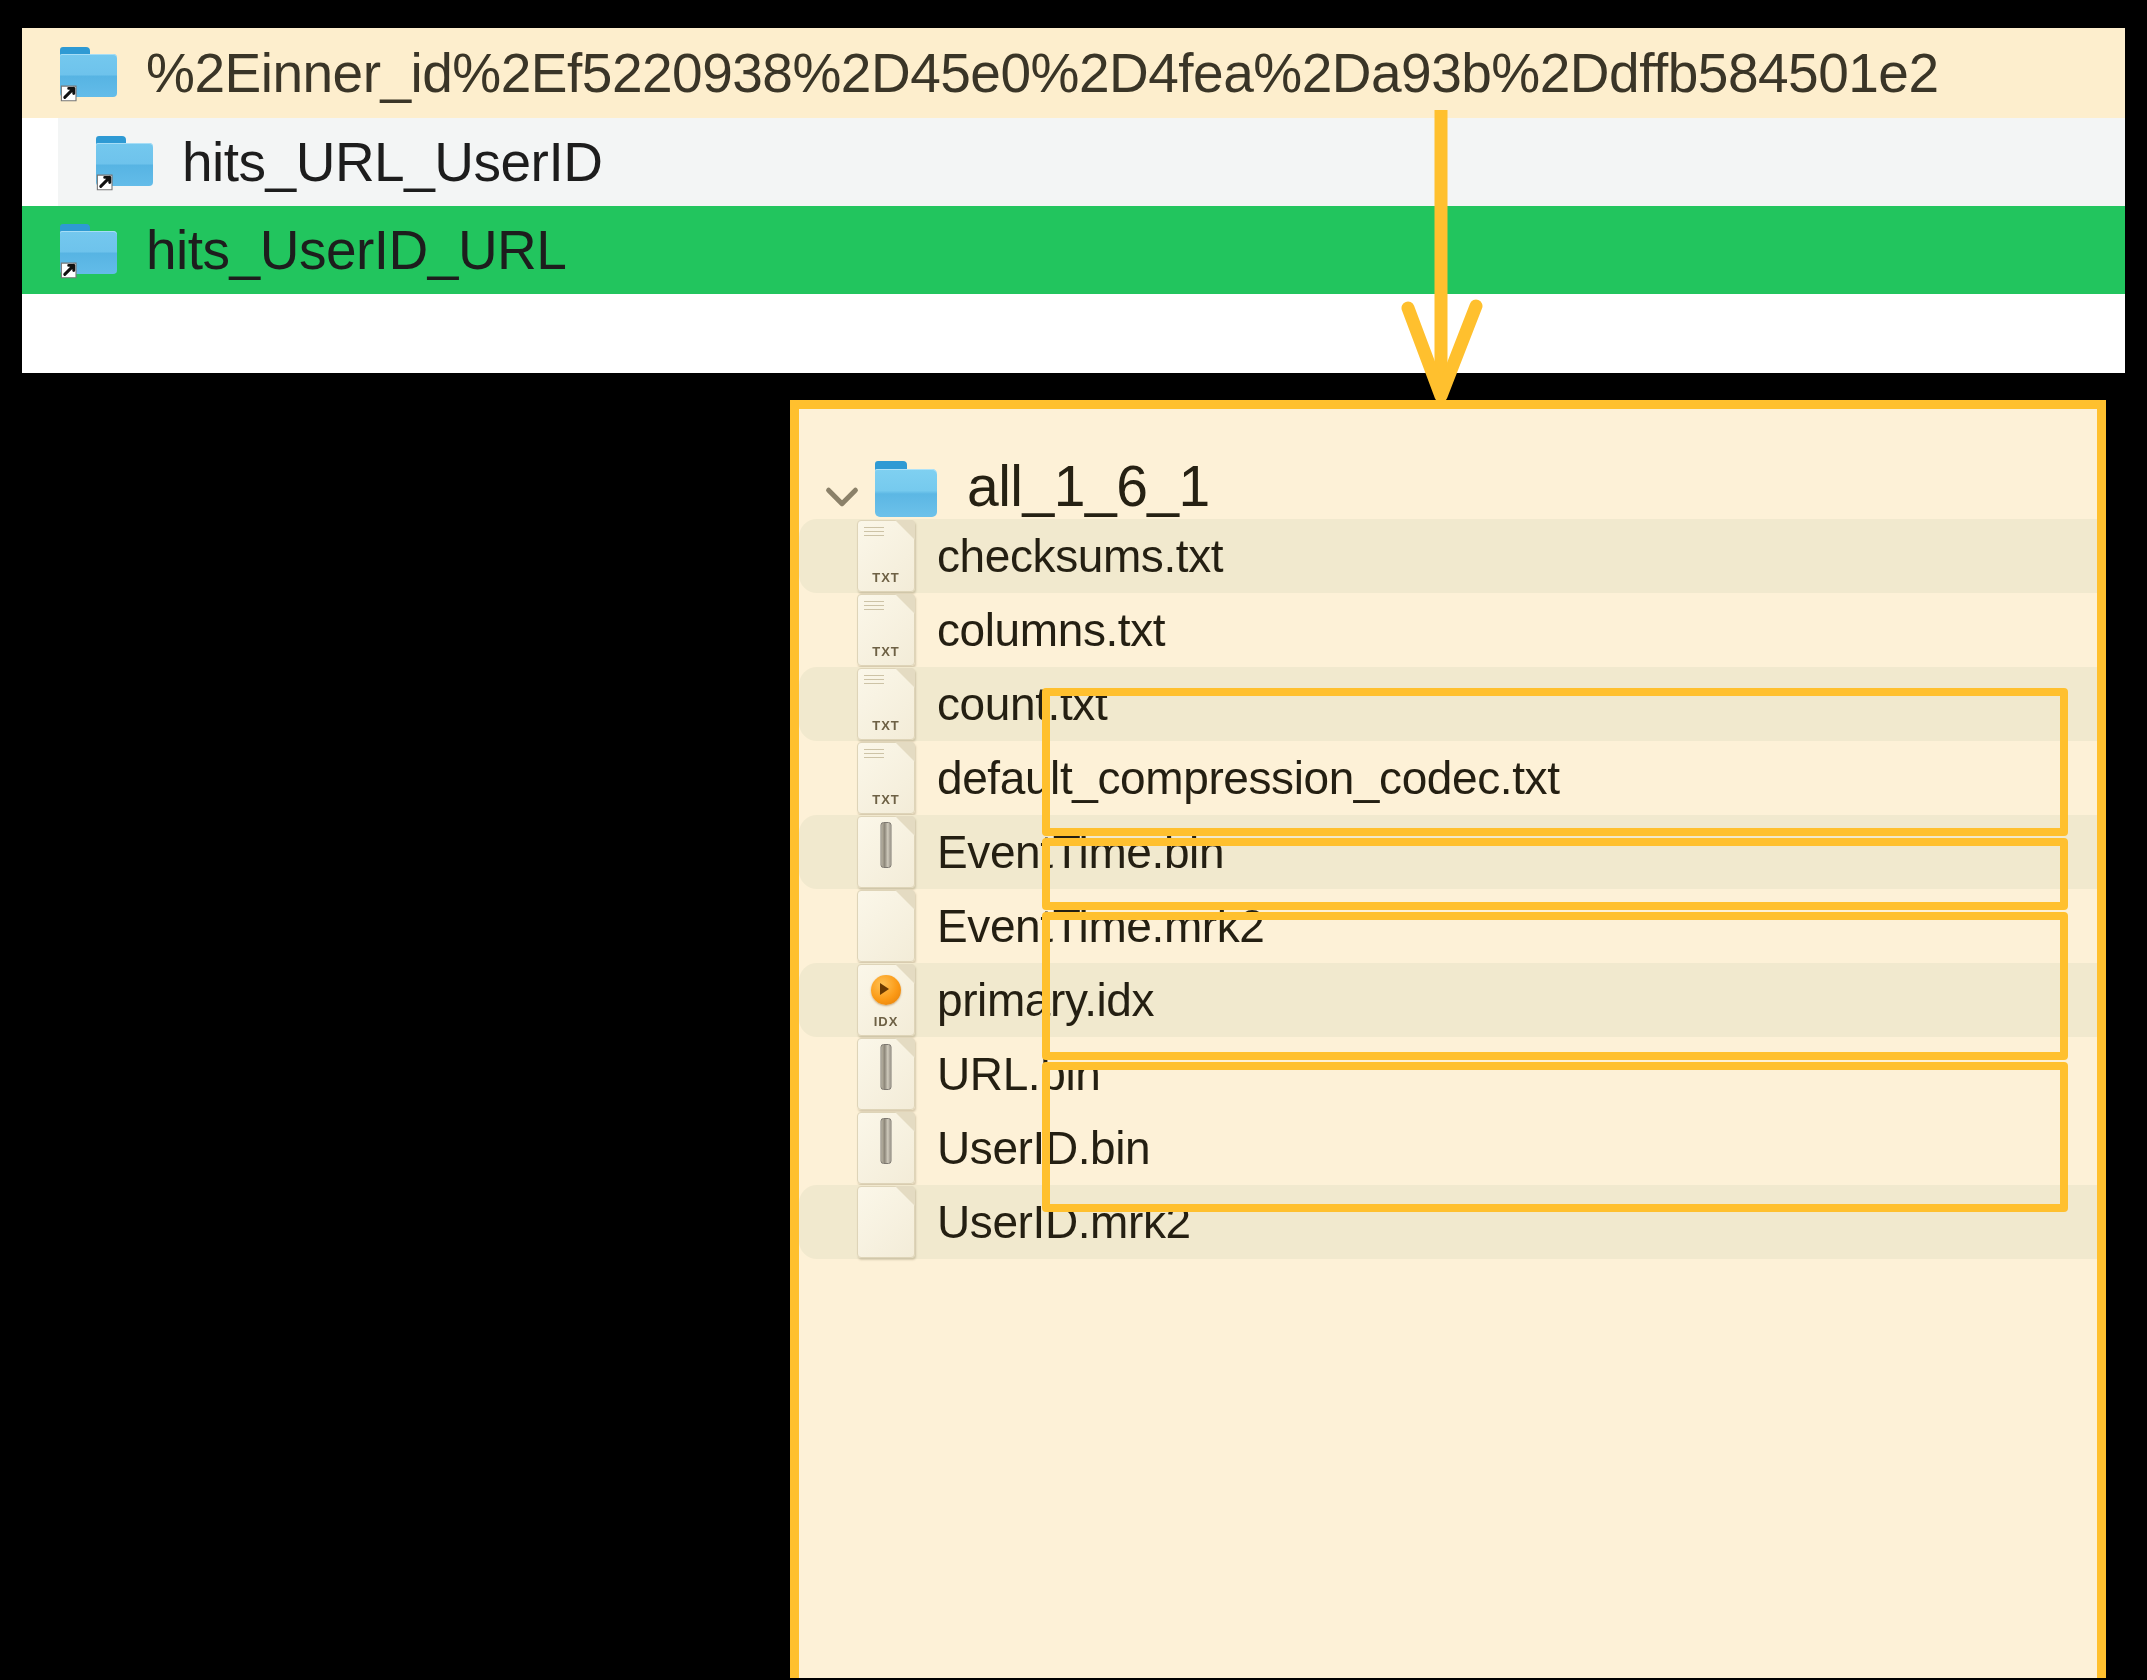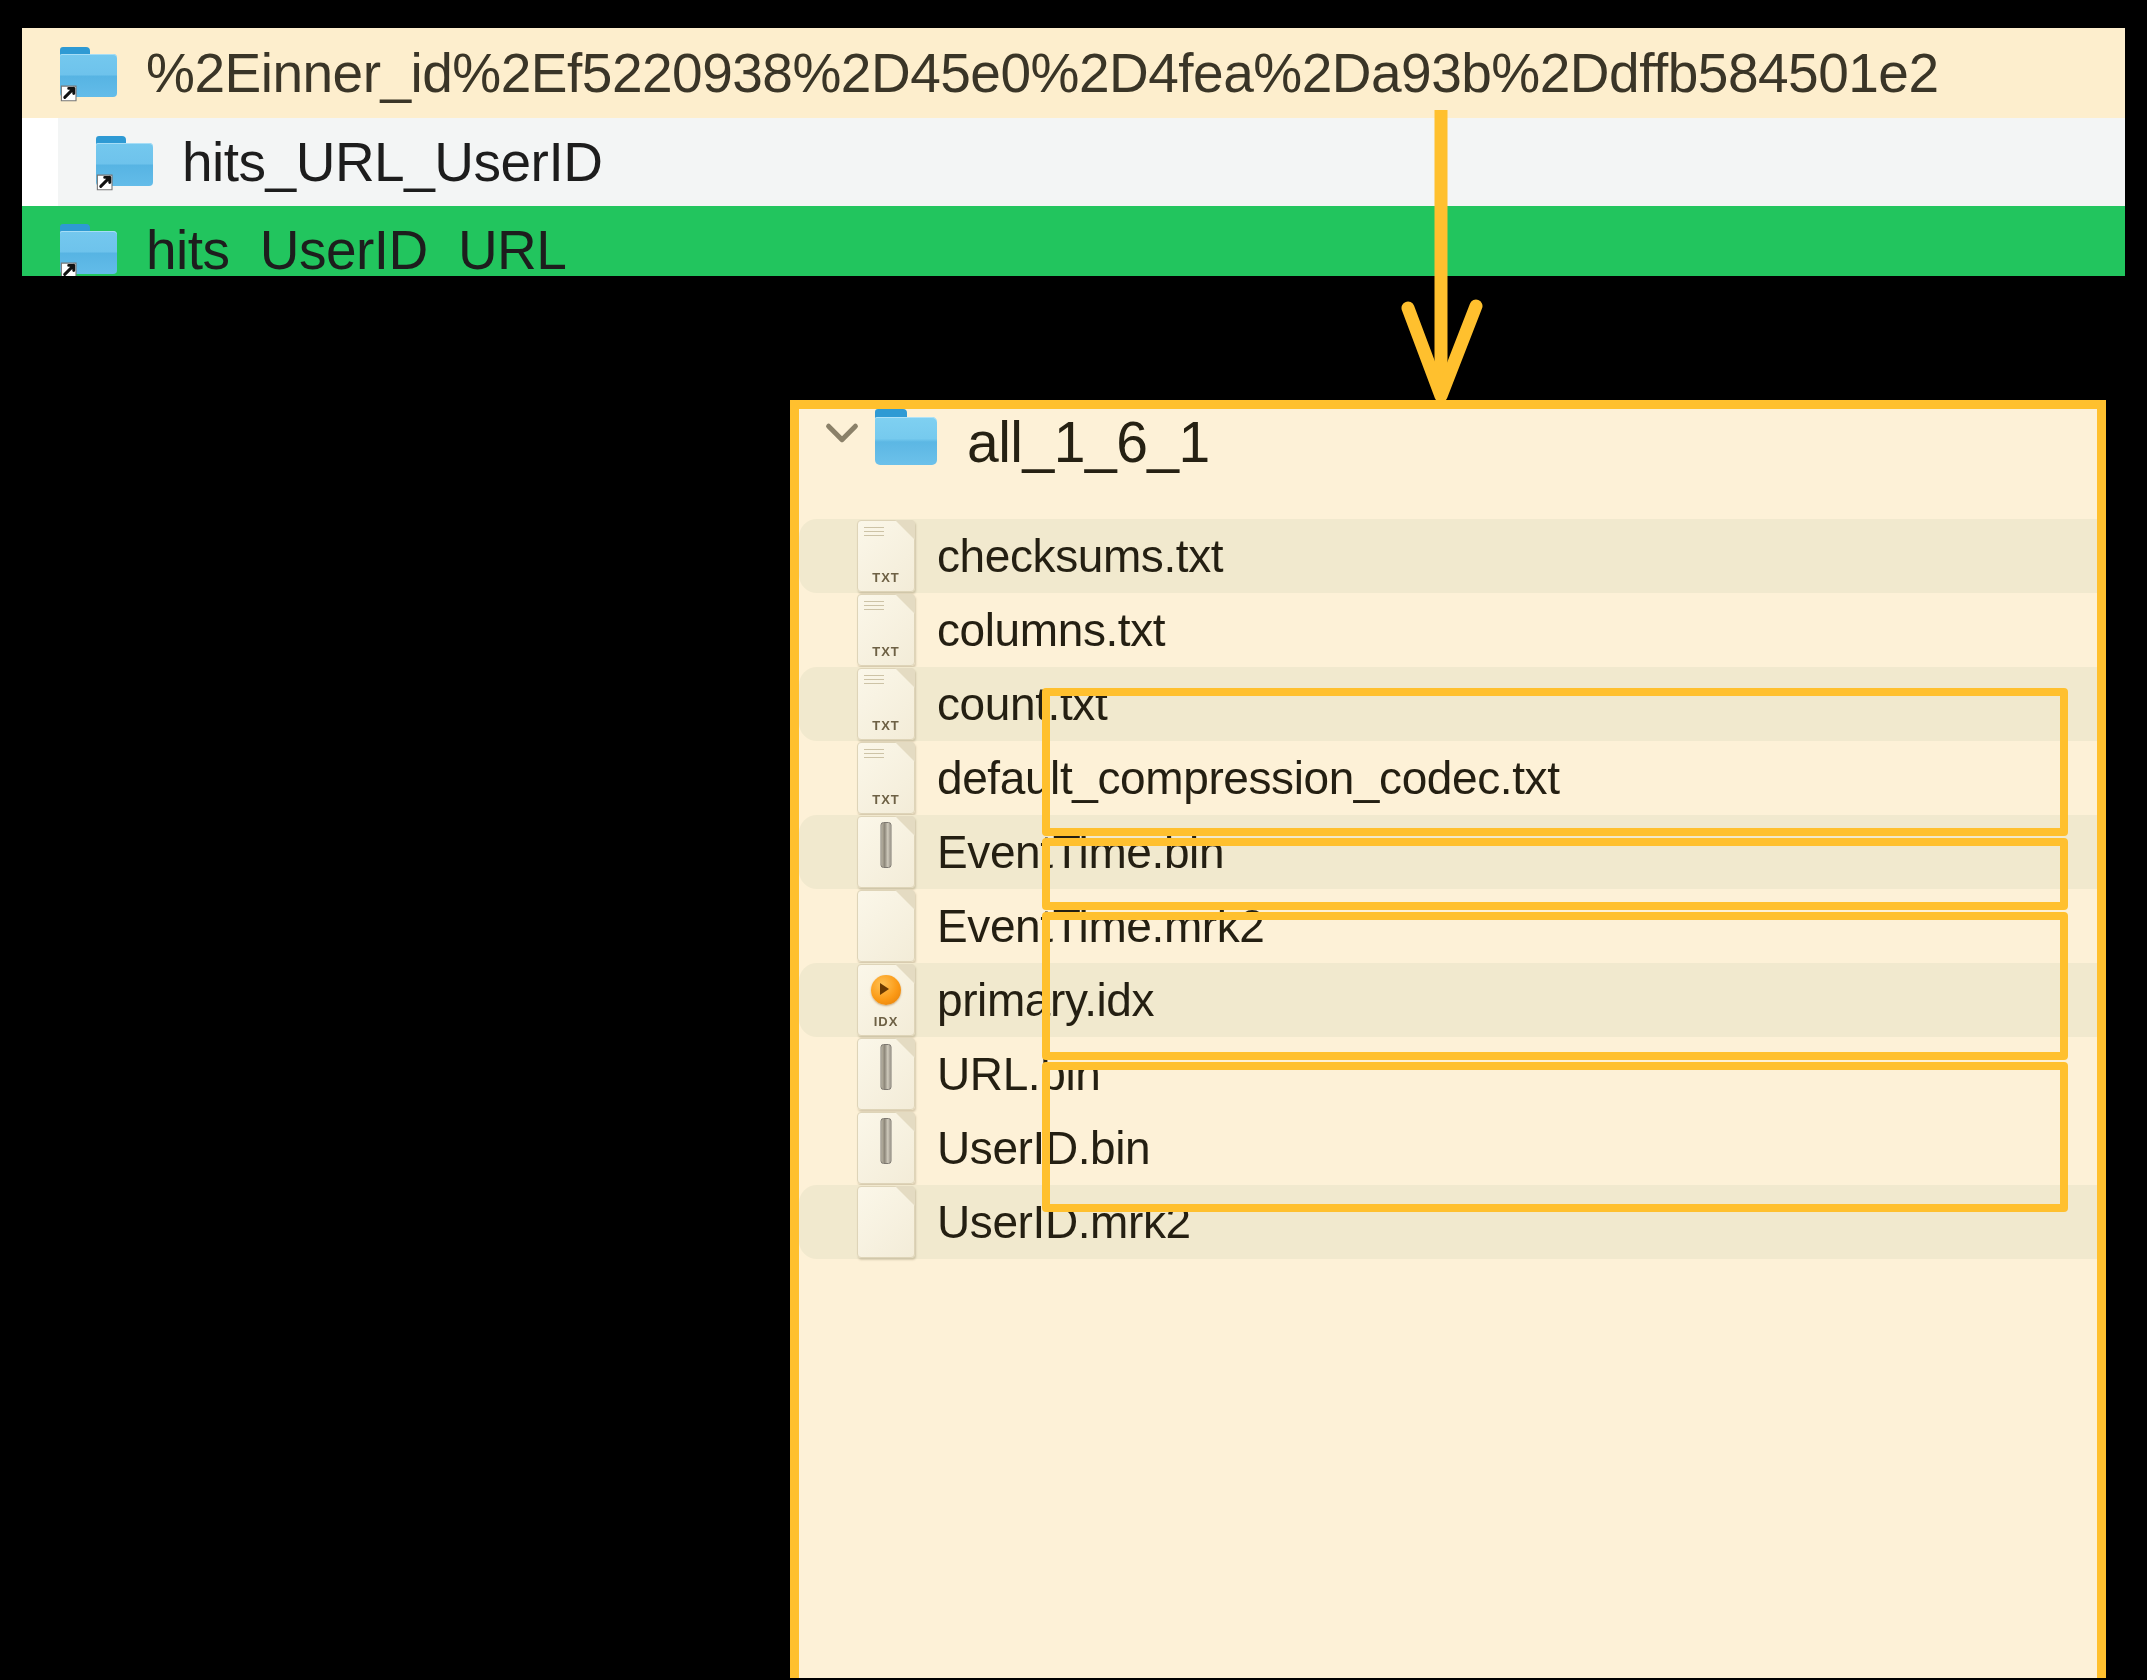--- a/index.html
+++ b/index.html
@@ -5,21 +5,21 @@
   html,body{margin:0;padding:0;}
   body{
     width:2147px;height:1680px;
     background:#000000;
     font-family:"Liberation Sans","DejaVu Sans",sans-serif;
     overflow:hidden;position:relative;
   }
 
   
   #top-panel{
-    position:absolute;left:22px;top:28px;width:2103px;height:248px;
+    position:absolute;left:22px;top:28px;width:2103px;height:345px;
     background:#ffffff;overflow:hidden;
   }
   .tp-row{
     height:auto;display:flex;align-items:center;
     padding:0 0 0 36px;box-sizing:border-box;
     white-space:nowrap;
   }
   .tp-row.r0{background:#fdeecd;height:90px;}
   .tp-row.r1{background:#f3f5f5;height:88px;margin-left:36px;}
   .tp-row.r2{background:#22c55e;height:88px;}
@@ -49,21 +49,21 @@
   #arrow-svg{position:absolute;left:1400px;top:110px;width:120px;height:300px;}
 
   
   #part-panel{
     position:absolute;left:790px;top:400px;width:1316px;height:1278px;
     background:#fdf1d7;
     border:9px solid #ffc02e;border-bottom:none;
     box-sizing:border-box;overflow:hidden;
   }
   #part-header{
-    display:flex;align-items:flex-start;height:110px;padding-left:20px;
+    display:flex;align-items:flex-end;height:110px;padding-left:20px;
     box-sizing:border-box;
   }
   .chev{
     width:46px;height:46px;flex:0 0 auto;margin-right:8px;
   }
   .folder-ico2{position:relative;width:66px;height:58px;flex:0 0 auto;}
   .folder-ico2 .tab{
     position:absolute;left:2px;top:0px;width:32px;height:10px;
     background:#2e9ad4;border-radius:3px 4px 0 0;
   }

